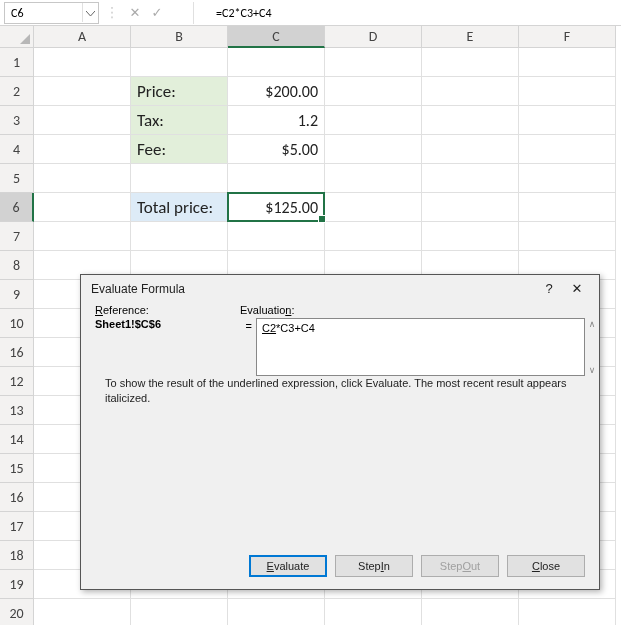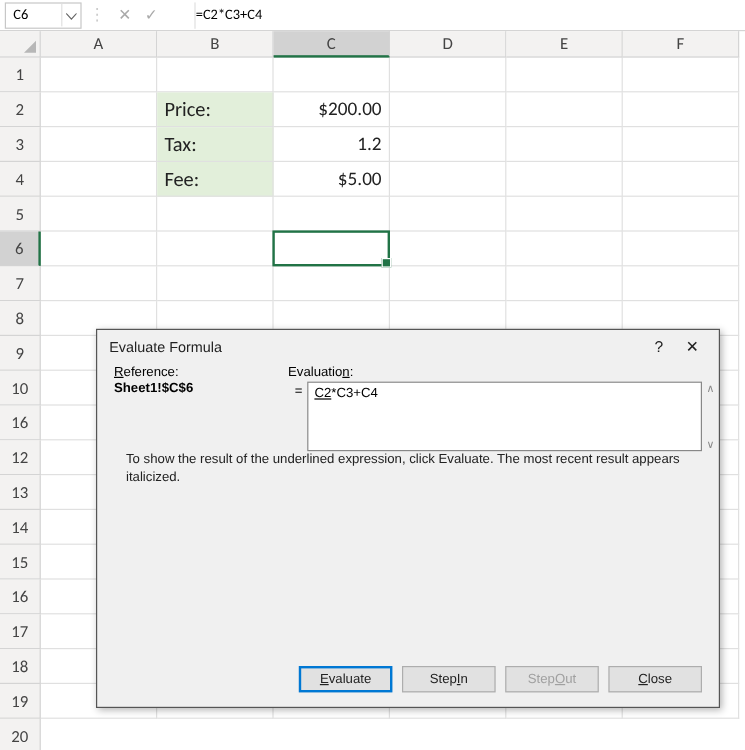--- a/index.html
+++ b/index.html
@@ -15,21 +15,21 @@
     .formula-bar {
       display: flex;
       align-items: center;
       background: #fff;
       border-bottom: 1px solid #d4d4d4;
       height: 26px;
       padding: 0 4px;
       gap: 2px;
     }
     .name-box {
-      width: 64px;
+      width: 95px;
       height: 22px;
       border: 1px solid #c7c7c7;
       display: flex;
       align-items: center;
       background: #fff;
     }
     .name-box-text {
       flex: 1;
       padding: 0 6px;
       font-size: 12px;
@@ -59,21 +59,21 @@
       font-style: italic;
       font-family: "Times New Roman", serif;
       color: #666;
       padding: 0 6px;
       font-size: 14px;
       margin-top: 44px;
     }
     .formula-input {
       flex: 1;
       height: 22px;
-      padding: 0 0;
+      padding: 0 22px;
       display: flex;
       align-items: center;
       font-size: 12px;
       border-left: 1px solid #e0e0e0;
     }
     .sheet {
       display: flex;
       height: calc(100% - 26px);
     }
     .triangle-corner {
@@ -373,20 +373,28 @@
         <div class="row">
           <div class="cell"></div>
           <div class="cell"></div>
           <div class="cell"></div>
           <div class="cell"></div>
           <div class="cell"></div>
           <div class="cell"></div>
         </div>
         <div class="row">
           <div class="cell"></div>
+          <div class="cell label-blue">Total price:</div>
+          <div class="cell num">$125.00</div>
+          <div class="cell"></div>
+          <div class="cell"></div>
+          <div class="cell"></div>
+        </div>
+        <div class="row">
+          <div class="cell"></div>
           <div class="cell"></div>
           <div class="cell"></div>
           <div class="cell"></div>
           <div class="cell"></div>
           <div class="cell"></div>
         </div>
         <div class="row">
           <div class="cell"></div>
           <div class="cell"></div>
           <div class="cell"></div>

